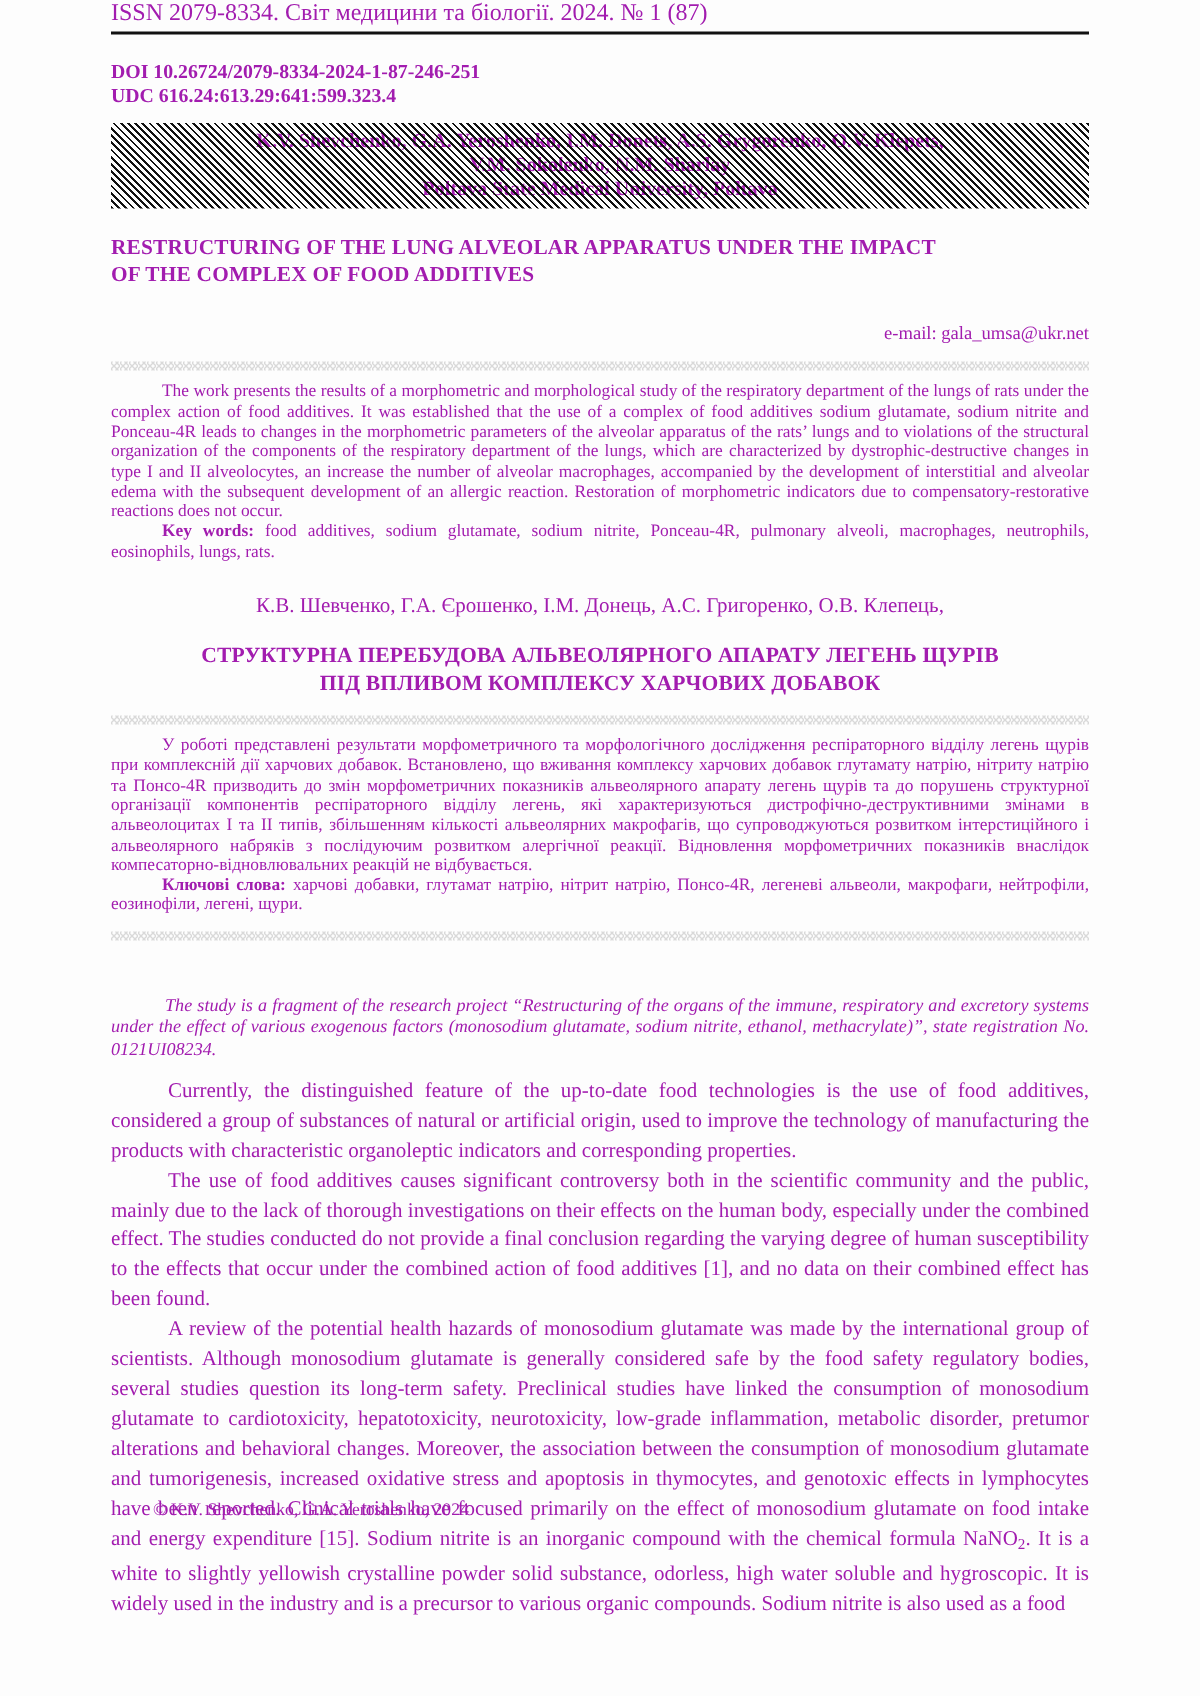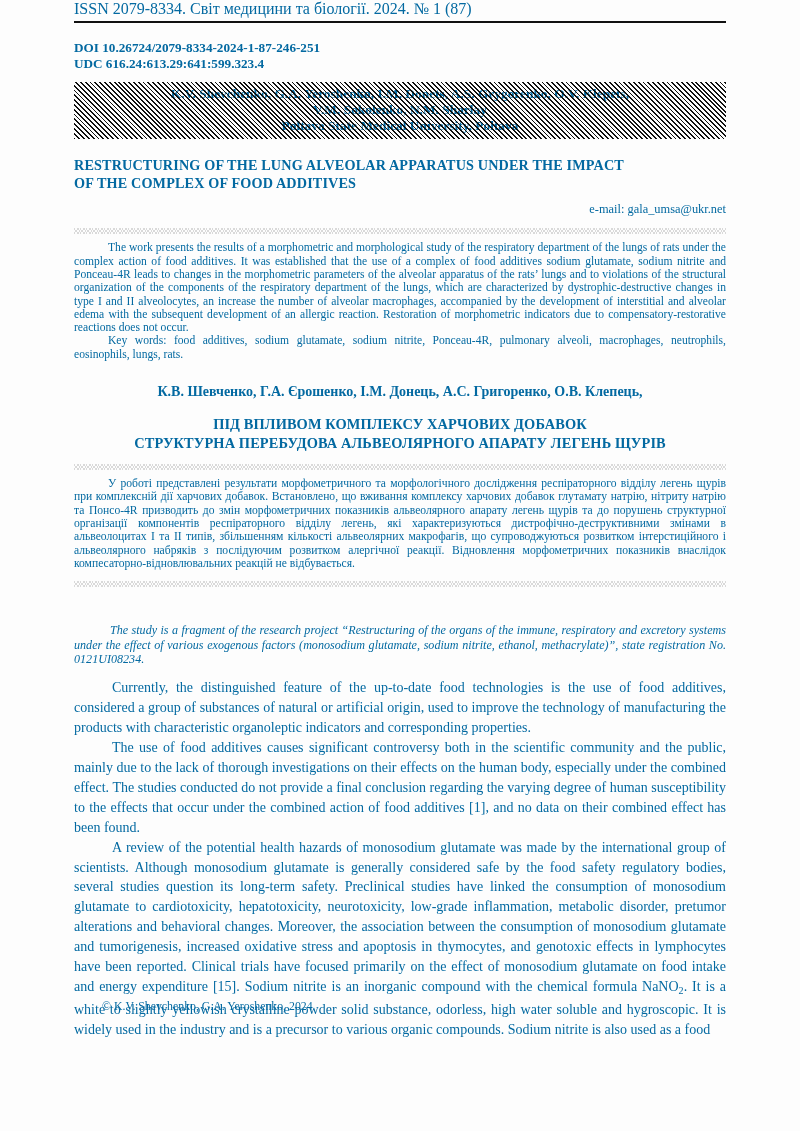--- a/index.html
+++ b/index.html
@@ -6,21 +6,21 @@
     margin: 0;
     padding: 0;
     background: #ffffff;
   }
   .page {
     position: relative;
     width: 800px;
     height: 1131px;
     background: #fdfdfd;
     font-family: "Liberation Serif", "DejaVu Serif", serif;
-    color: #0369a1;
+    color: #a21caf;
     overflow: hidden;
   }
   .content {
     position: absolute;
     left: 74px;
     top: 0;
     width: 652px;
   }
   .runhead-rule {
     margin-top: 3px;
@@ -66,21 +66,21 @@
   
   .title-en {
     margin-top: 17px;
     text-align: left;
     font-weight: bold;
     font-size: 14.2px;
     line-height: 18px;
     letter-spacing: 0.15px;
   }
   .email {
-    margin-top: 10px;
+    margin-top: 23px;
     text-align: right;
     font-size: 12.4px;
   }
 
   
   .wavy {
     height: 9px;
     margin: 9px 0 4px 0;
     background-image:
       repeating-linear-gradient(135deg,
@@ -97,27 +97,27 @@
 
   
   .abstract {
     text-align: justify;
     font-size: 11.6px;
     line-height: 13.3px;
     margin-top: 6px;
   }
   .abstract p { margin: 0; }
   .abstract .ind { text-indent: 34px; }
-  .kw-label { font-weight: normal; }
+  .kw-label { font-weight: bold; }
 
   
   .ua-authors {
     margin-top: 21px;
     text-align: center;
-    font-weight: bold;
+    font-weight: normal;
     font-size: 14px;
     line-height: 19px;
   }
   .title-ua {
     margin-top: 14px;
     text-align: center;
     font-weight: bold;
     font-size: 14.4px;
     line-height: 19px;
     letter-spacing: 0.1px;
@@ -196,28 +196,29 @@
     <div class="abstract">
       <p class="ind">The work presents the results of a morphometric and morphological study of the respiratory department of the lungs of rats under the complex action of food additives. It was established that the use of a complex of food additives sodium glutamate, sodium nitrite and Ponceau-4R leads to changes in the morphometric parameters of the alveolar apparatus of the rats’ lungs and to violations of the structural organization of the components of the respiratory department of the lungs, which are characterized by dystrophic-destructive changes in type I and II alveolocytes, an increase the number of alveolar macrophages, accompanied by the development of interstitial and alveolar edema with the subsequent development of an allergic reaction. Restoration of morphometric indicators due to compensatory-restorative reactions does not occur.</p>
       <p class="ind"><span class="kw-label">Key words:</span> <span>food additives, sodium glutamate, sodium nitrite, Ponceau-4R, pulmonary alveoli, macrophages, neutrophils, eosinophils, lungs, rats.</span></p>
     </div>
 
     <div class="ua-authors">
       <div>К.В. Шевченко, Г.А. Єрошенко, І.М. Донець, А.С. Григоренко, О.В. Клепець,</div>
     </div>
 
     <div class="title-ua">
+      <div>СТРУКТУРНА ПЕРЕБУДОВА АЛЬВЕОЛЯРНОГО АПАРАТУ ЛЕГЕНЬ ЩУРІВ</div>
       <div>ПІД ВПЛИВОМ КОМПЛЕКСУ ХАРЧОВИХ ДОБАВОК</div>
-      <div>СТРУКТУРНА ПЕРЕБУДОВА АЛЬВЕОЛЯРНОГО АПАРАТУ ЛЕГЕНЬ ЩУРІВ</div>
     </div>
 
     <div class="wavy"></div>
 
     <div class="abstract">
       <p class="ind">У роботі представлені результати морфометричного та морфологічного дослідження респіраторного відділу легень щурів при комплексній дії харчових добавок. Встановлено, що вживання комплексу харчових добавок глутамату натрію, нітриту натрію та Понсо-4R призводить до змін морфометричних показників альвеолярного апарату легень щурів та до порушень структурної організації компонентів респіраторного відділу легень, які характеризуються дистрофічно-деструктивними змінами в альвеолоцитах I та II типів, збільшенням кількості альвеолярних макрофагів, що супроводжуються розвитком інтерстиційного і альвеолярного набряків з послідуючим розвитком алергічної реакції. Відновлення морфометричних показників внаслідок компесаторно-відновлювальних реакцій не відбувається.</p>
+      <p class="ind"><span class="kw-label">Ключові слова:</span> <span>харчові добавки, глутамат натрію, нітрит натрію, Понсо-4R, легеневі альвеоли, макрофаги, нейтрофіли, еозинофіли, легені, щури.</span></p>
     </div>
 
     <div class="wavy"></div>
 
     <div class="funding">The study is a fragment of the research project “Restructuring of the organs of the immune, respiratory and excretory systems under the effect of various exogenous factors (monosodium glutamate, sodium nitrite, ethanol, methacrylate)”, state registration No. 0121UI08234.</div>
 
     <div class="body">
       <p>Currently, the distinguished feature of the up-to-date food technologies is the use of food additives, considered a group of substances of natural or artificial origin, used to improve the technology of manufacturing the products with characteristic organoleptic indicators and corresponding properties.</p>
       <p>The use of food additives causes significant controversy both in the scientific community and the public, mainly due to the lack of thorough investigations on their effects on the human body, especially under the combined effect. The studies conducted do not provide a final conclusion regarding the varying degree of human susceptibility to the effects that occur under the combined action of food additives [1], and no data on their combined effect has been found.</p>
       <p><span>A review of the potential health hazards of monosodium glutamate was made by the international group of scientists. Although monosodium glutamate is generally considered safe by the food safety regulatory bodies, several studies question its long-term safety. Preclinical studies have linked the consumption of monosodium glutamate to cardiotoxicity, hepatotoxicity, neurotoxicity, low-grade inflammation, metabolic disorder, pretumor alterations and behavioral changes. Moreover, the association between the consumption of monosodium glutamate and tumorigenesis, increased oxidative stress and apoptosis in thymocytes, and genotoxic effects in lymphocytes have been reported. Clinical trials have focused primarily on the effect of monosodium glutamate on food intake and energy expenditure [15]. Sodium nitrite is an inorganic compound with the chemical formula NaNO</span><sub>2</sub><span>. It is a white to slightly yellowish crystalline powder solid substance, odorless, high water soluble and hygroscopic. It is widely used in the industry and is a precursor to various organic compounds. Sodium nitrite is also used as a food</span></p>

